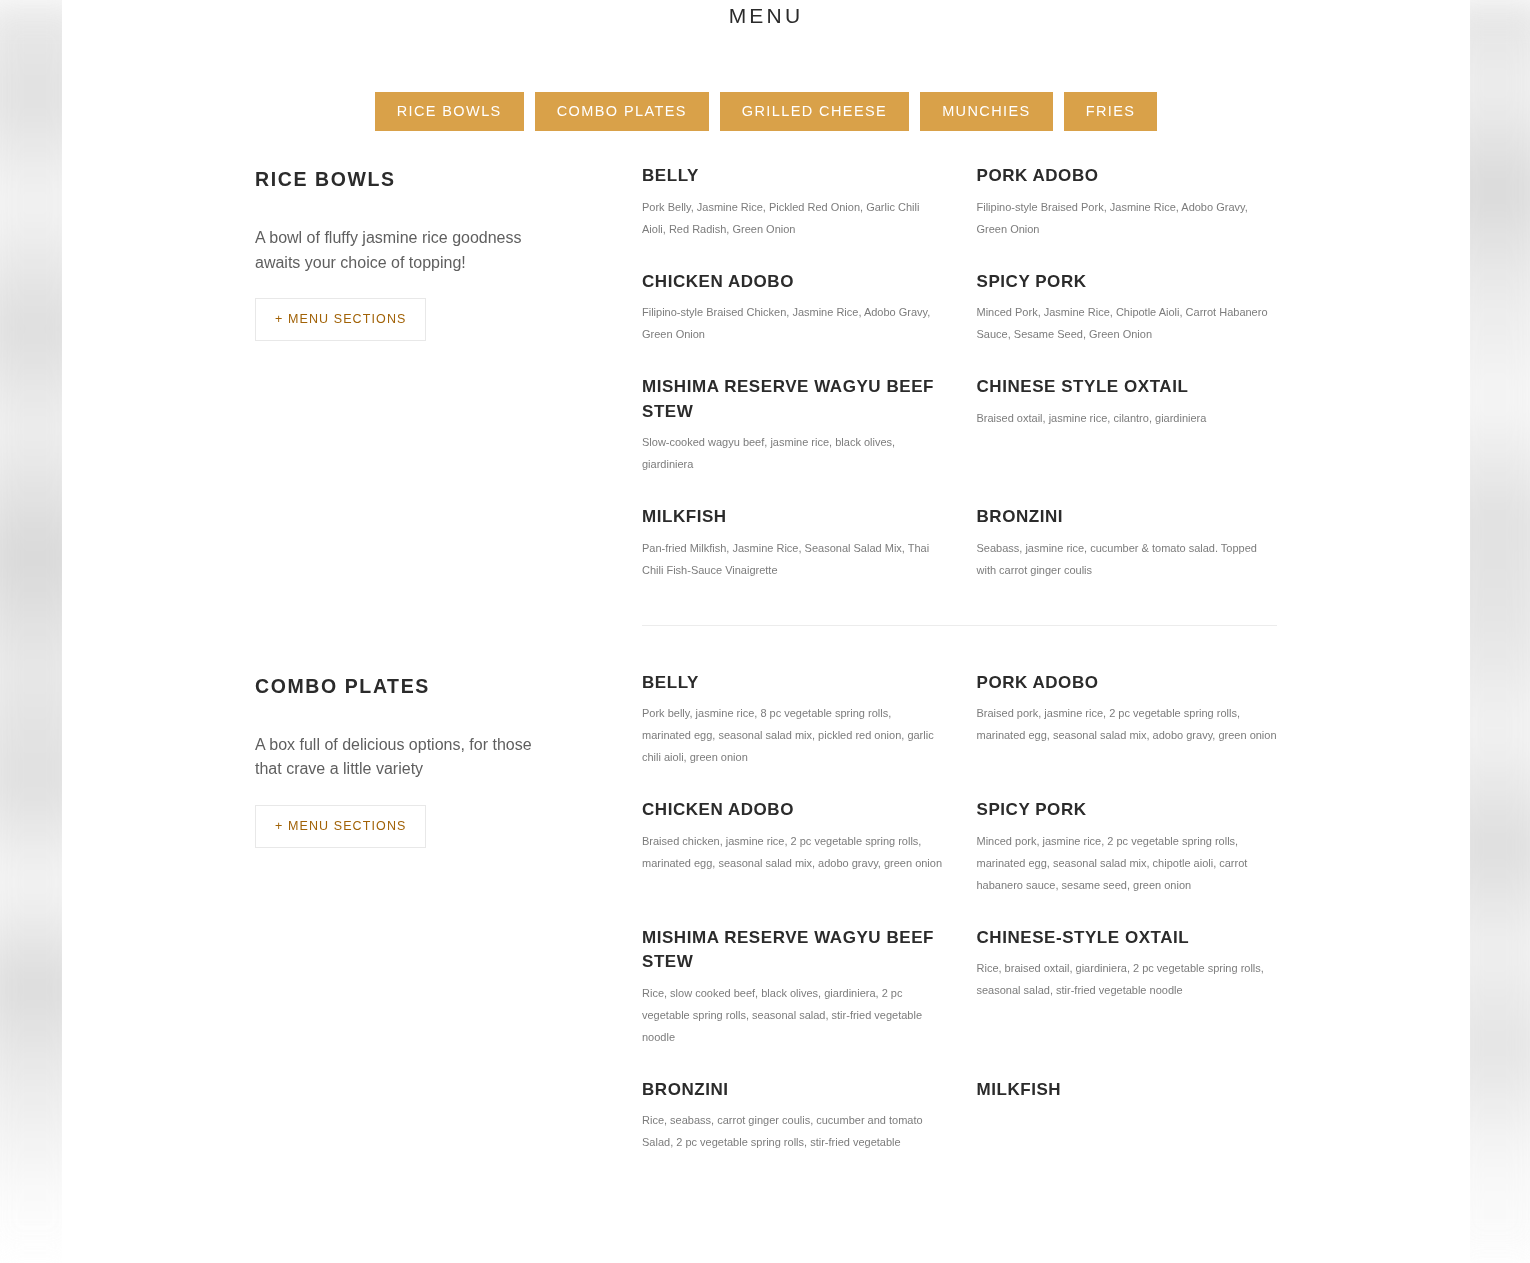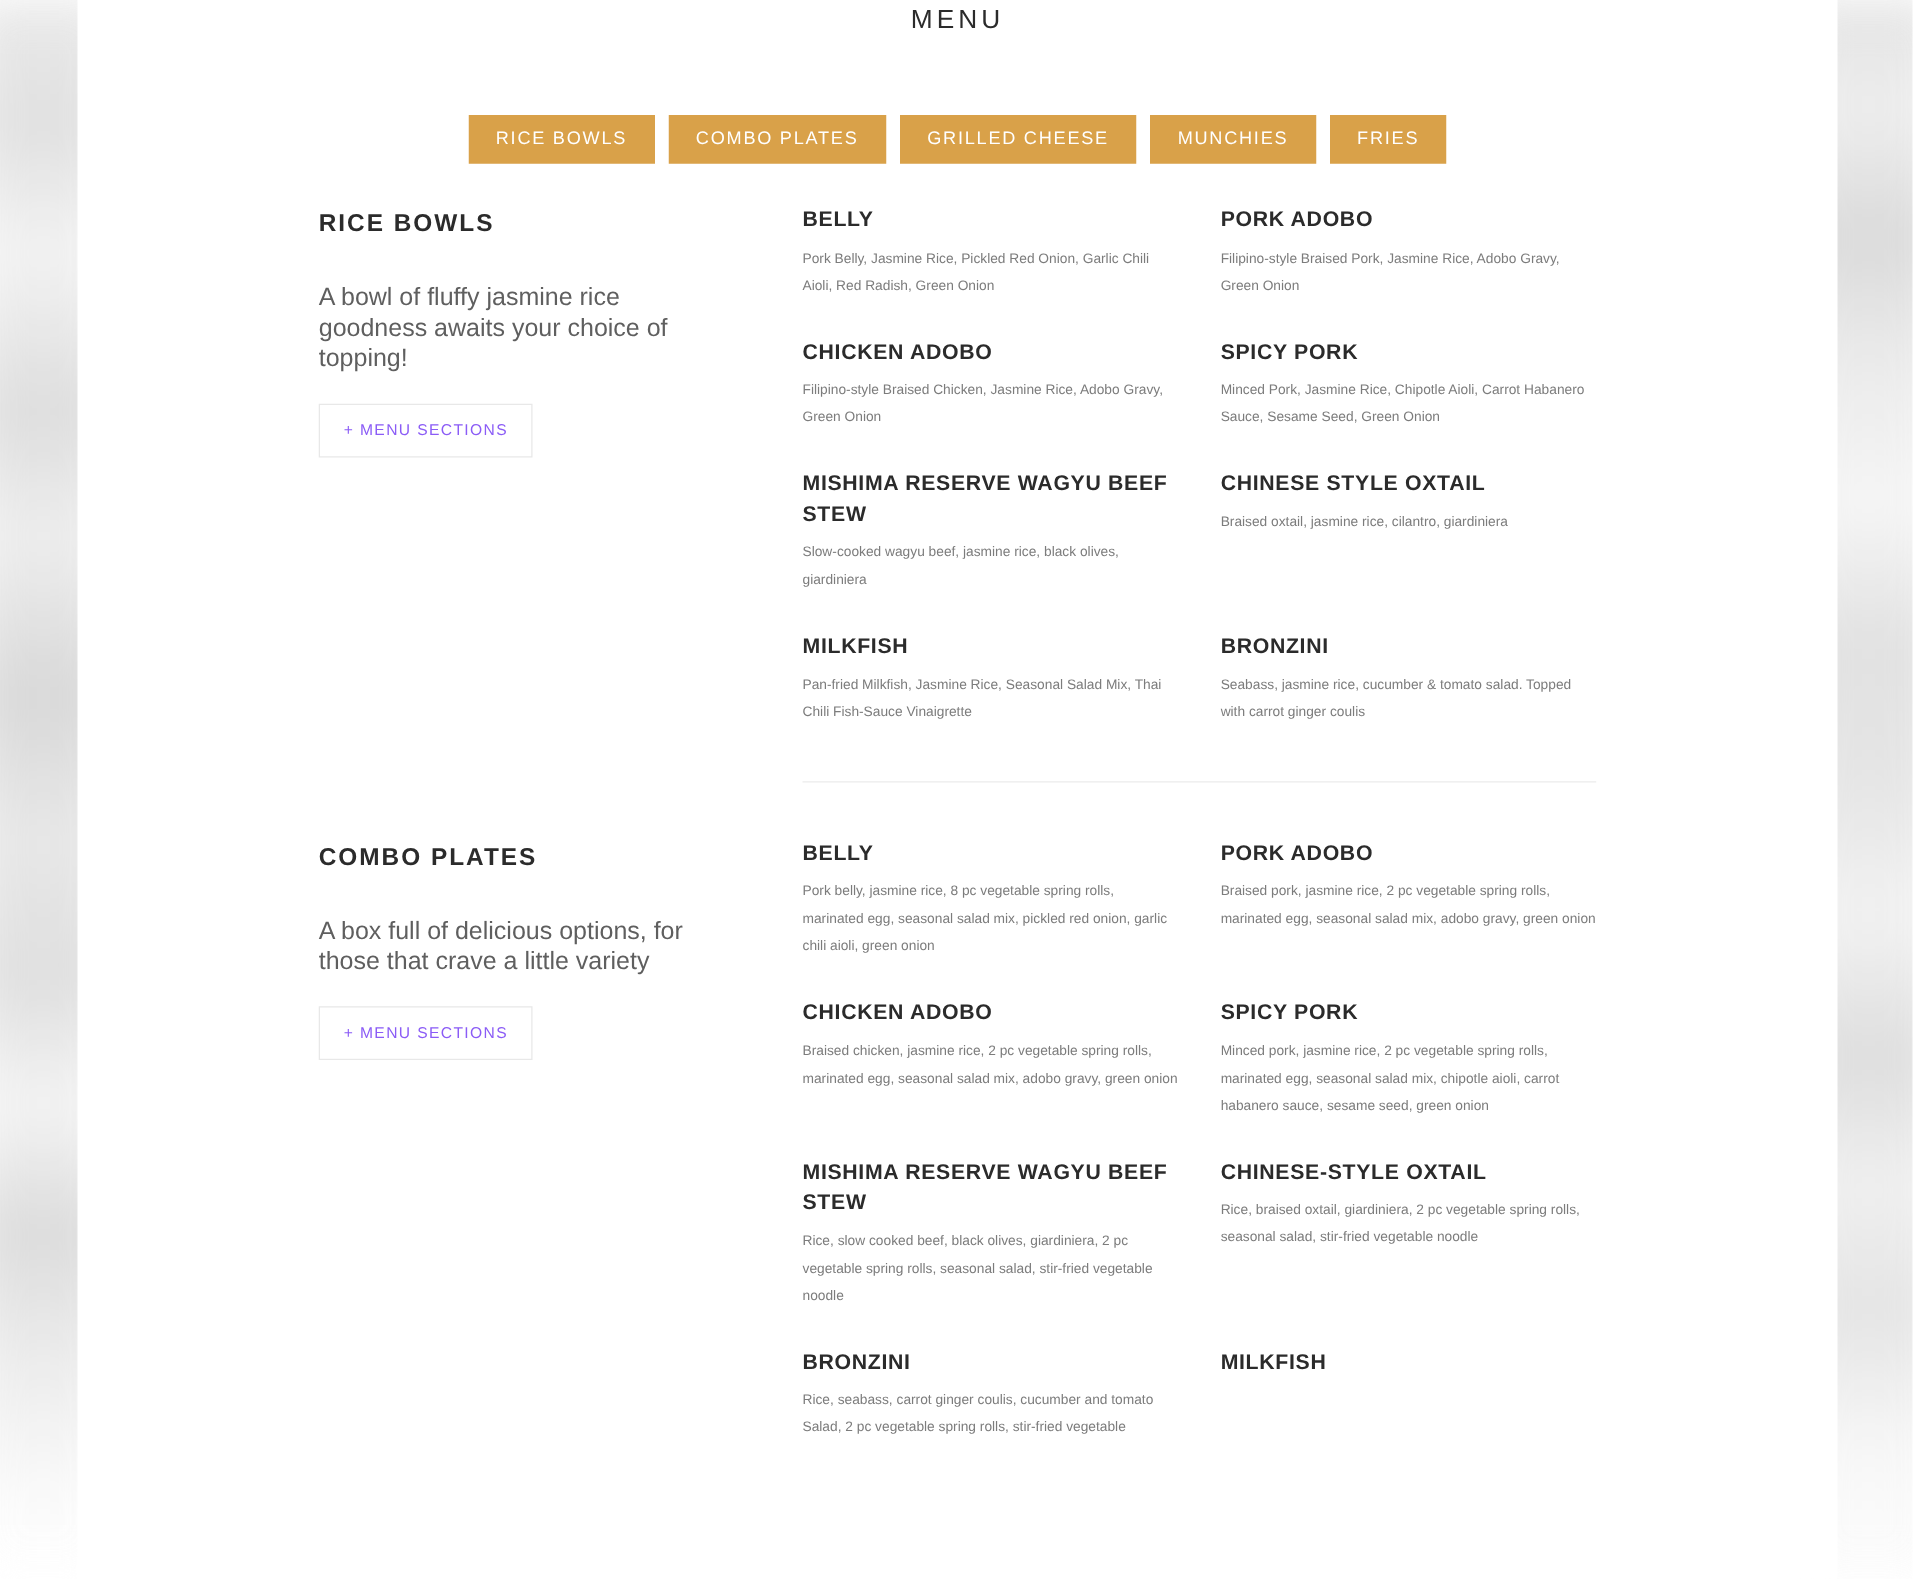--- a/index.html
+++ b/index.html
@@ -100,31 +100,31 @@
   .section-name {
     font-size: 19.5px;
     font-weight: bold;
     letter-spacing: 1.6px;
     color: #2b2b2b;
     line-height: 26px;
     margin-top: 2px;
   }
   .section-desc {
     margin-top: 34px;
-    font-size: 20px;
+    font-size: 16px;
     line-height: 24.5px;
     color: #5f5f5f;
     max-width: 300px;
   }
   .menu-sections-btn {
     display: inline-block;
     margin-top: 23px;
     border: 1px solid #e8e8e8;
     background: #ffffff;
-    color: #8b5cf6;
+    color: #a16207;
     font-size: 12.5px;
     letter-spacing: 1.1px;
     padding: 13px 19px 14px 19px;
     cursor: pointer;
     font-family: "Liberation Sans", sans-serif;
     line-height: 14px;
   }
 
   .items-grid {
     flex: 1;

